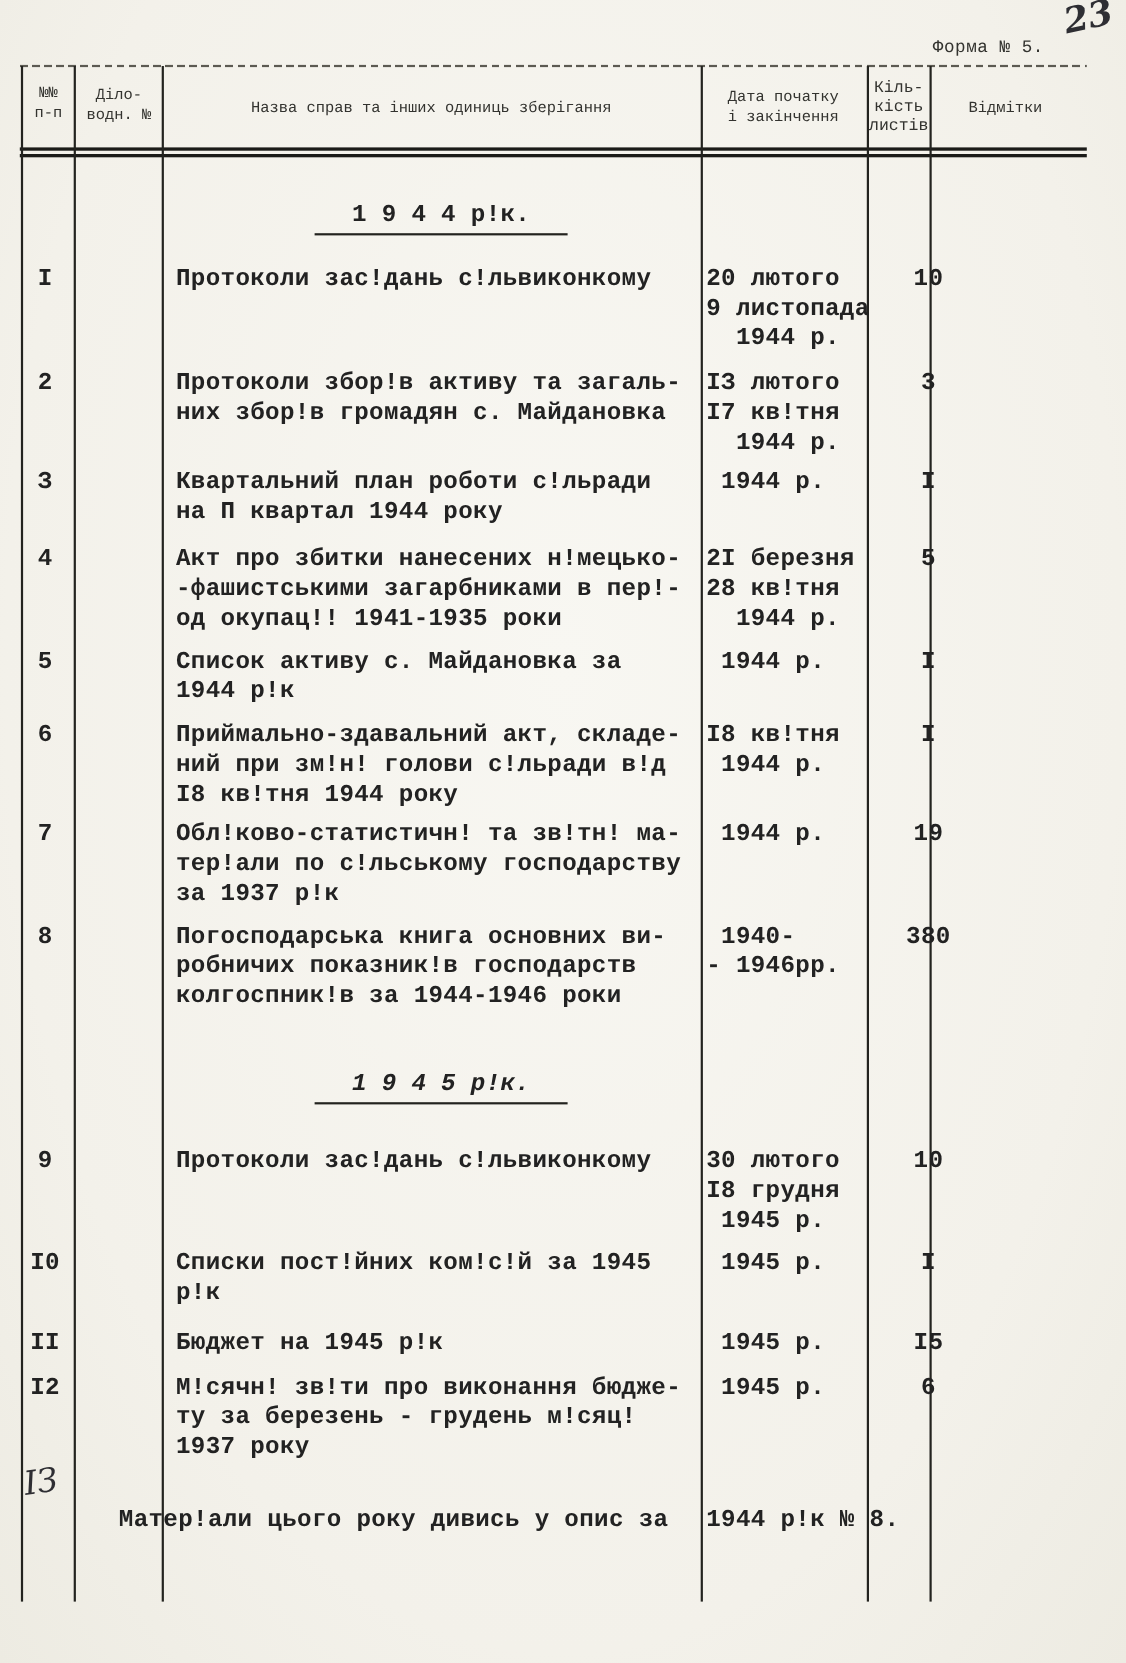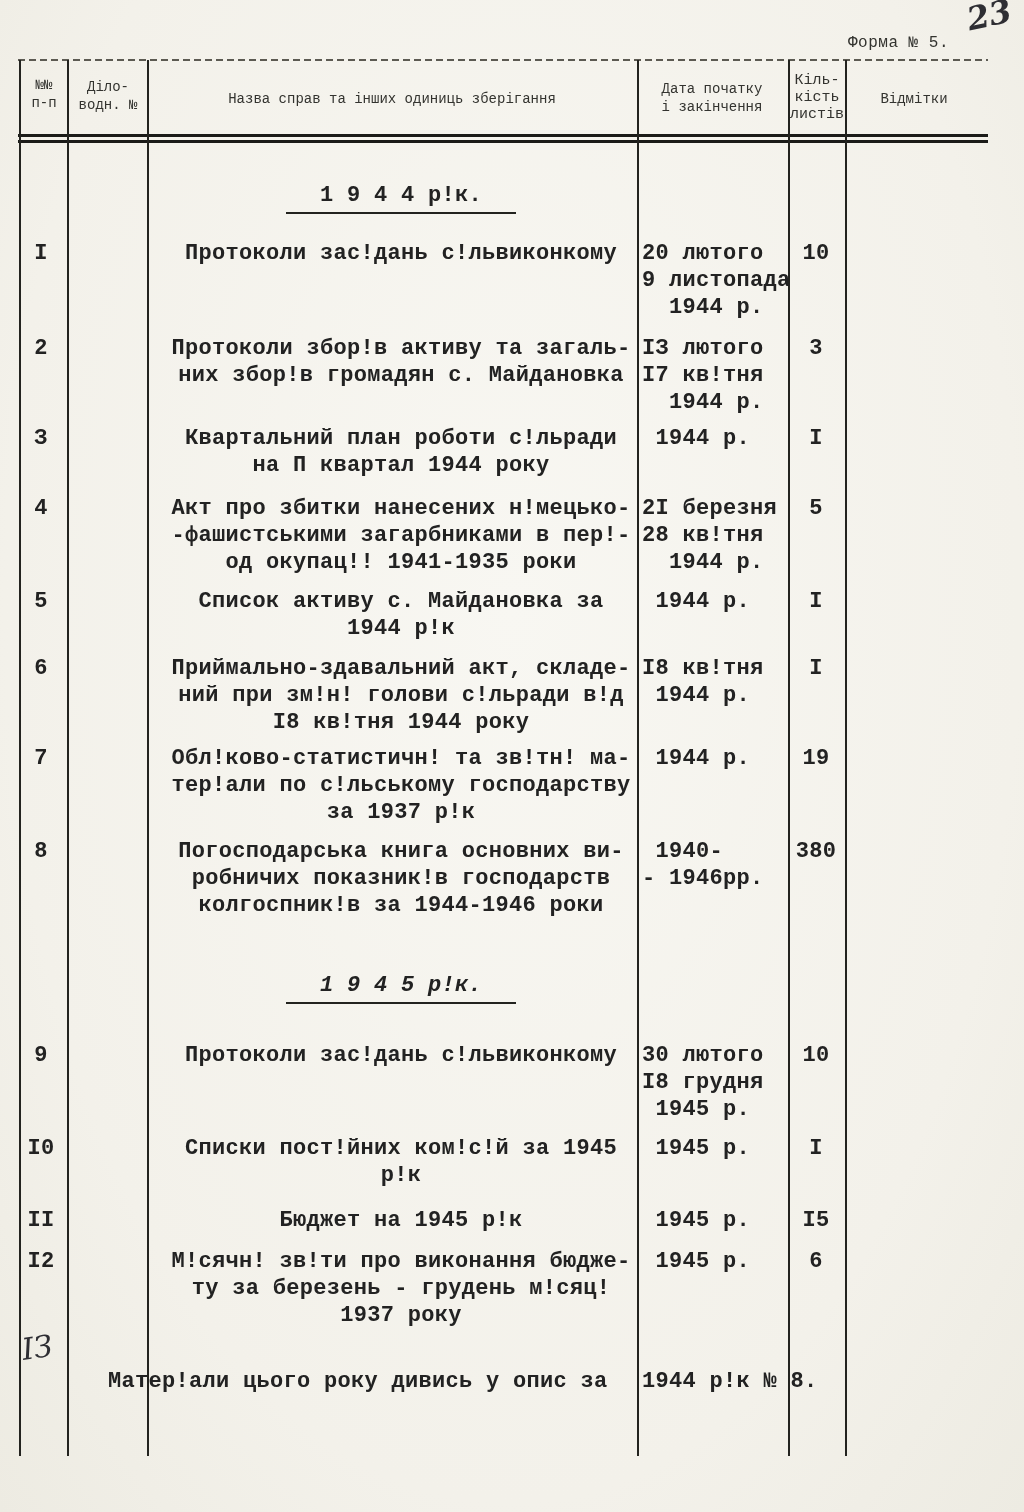--- a/index.html
+++ b/index.html
@@ -36,23 +36,23 @@
   
   .hdr{
     position:absolute;transform:translateX(-50%);
     text-align:center;white-space:pre-line;
     font-size:14px;line-height:18px;
   }
   .hdr.small{font-size:15px;line-height:17px;}
   
   .row{position:absolute;left:0;width:1024px;}
   .c-num{position:absolute;left:18px;top:0;width:46px;text-align:center;white-space:pre;}
-  .c-title{position:absolute;left:160px;top:0;width:482px;white-space:pre-line;text-align:center;}
+  .c-title{position:absolute;left:160px;top:0;width:482px;white-space:pre-line;}
   .c-date{position:absolute;left:642px;top:0;width:160px;white-space:pre;}
-  .c-sheets{position:absolute;left:790px;top:0;width:52px;text-align:center;white-space:pre;}
+  .c-sheets{position:absolute;left:790px;top:0;width:52px;text-align:center;white-space:pre;padding-left:28px;}
   .section-heading{position:absolute;left:160px;width:482px;text-align:center;}
   .section-heading .heading-text{
     display:inline-block;padding:0 34px 3px 34px;
     border-bottom:2.5px solid #23231f;
   }
   .note-text{position:absolute;left:108px;top:0;width:534px;white-space:pre;}
   .note-num{position:absolute;left:22px;top:0;font-size:30px;transform:rotate(-8deg);}
   .corner-note{
     position:absolute;right:12px;top:-4px;
     font-size:32px;transform:rotate(-12deg);font-weight:700;

